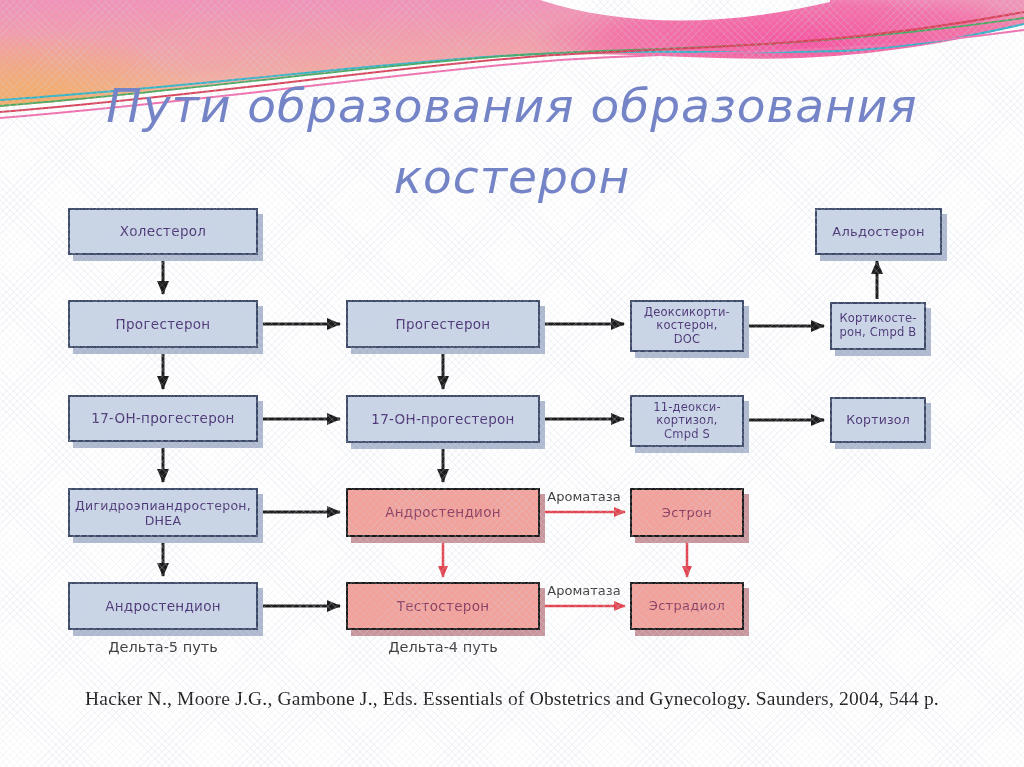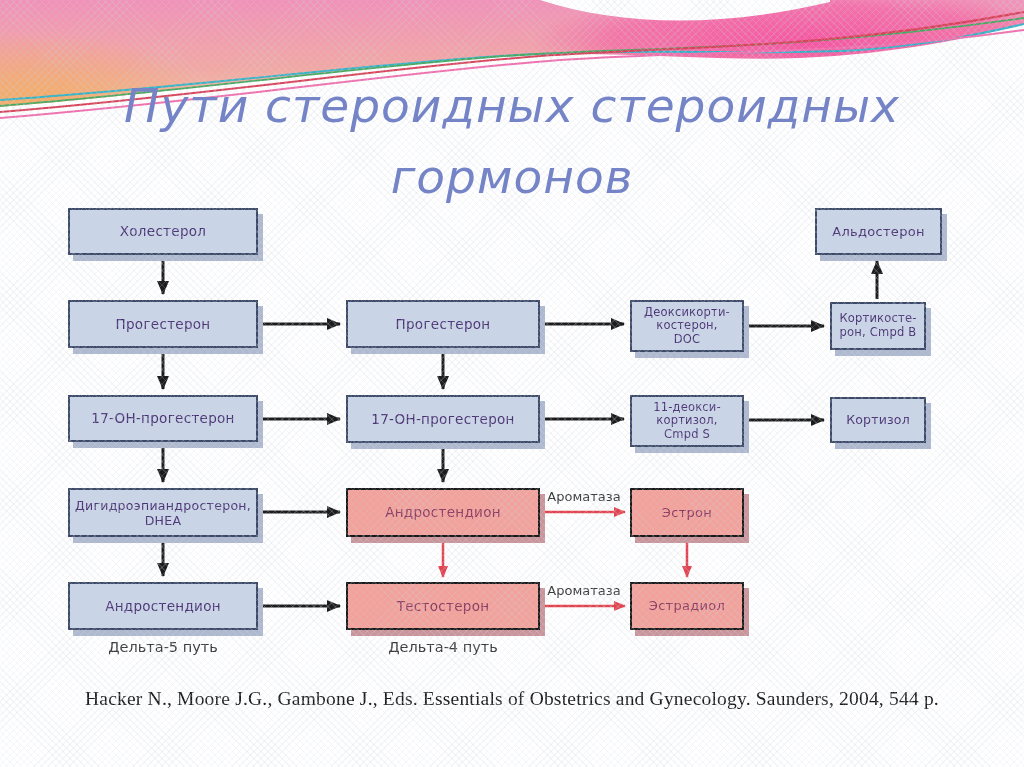--- a/index.html
+++ b/index.html
@@ -54,22 +54,22 @@
     <ellipse cx="30" cy="112" rx="190" ry="80" fill="url(#orangeGlow)"></ellipse>
     <path d="M540,0 C620,26 720,28 830,2 L830,0 Z" fill="#ffffff"></path>
     <path d="M0,107 C180,92 330,70 470,58 C600,47 700,62 800,58 C900,54 980,36 1024,24 L1024,140 L0,140 Z" fill="#ffffff"></path>
     <path d="M0,100 C180,88 350,66 500,56 C650,47 760,56 860,50 C930,45 980,34 1024,24" fill="none" stroke="#35b4c8" stroke-width="2"></path>
     <path d="M0,106 C200,90 360,66 520,55 C660,46 780,52 1024,18" fill="none" stroke="#47a860" stroke-width="1.8"></path>
     <path d="M0,112 C220,94 380,68 540,56 C680,46 820,50 1024,12" fill="none" stroke="#d8435a" stroke-width="2"></path>
     <path d="M0,118 C240,98 400,72 560,60 C700,50 840,56 1024,30" fill="none" stroke="#f06fae" stroke-width="2"></path>
   </svg>
 
   <div class="title">
-    <div>Пути стероидных стероидных</div>
-    <div>гормонов</div>
+    <div>Пути образования образования</div>
+    <div>костерон</div>
   </div>
 
   <div class="diagram">
 
     <svg class="arrows" width="1024" height="767" aria-hidden="true">
       <defs>
         <marker id="ab" markerUnits="userSpaceOnUse" markerWidth="14" markerHeight="12" refX="13" refY="6" orient="auto">
           <path d="M0,0 L14,6 L0,12 Z" fill="#1c1c1c"></path>
         </marker>
         <marker id="ar" markerUnits="userSpaceOnUse" markerWidth="12" markerHeight="10" refX="11" refY="5" orient="auto">

